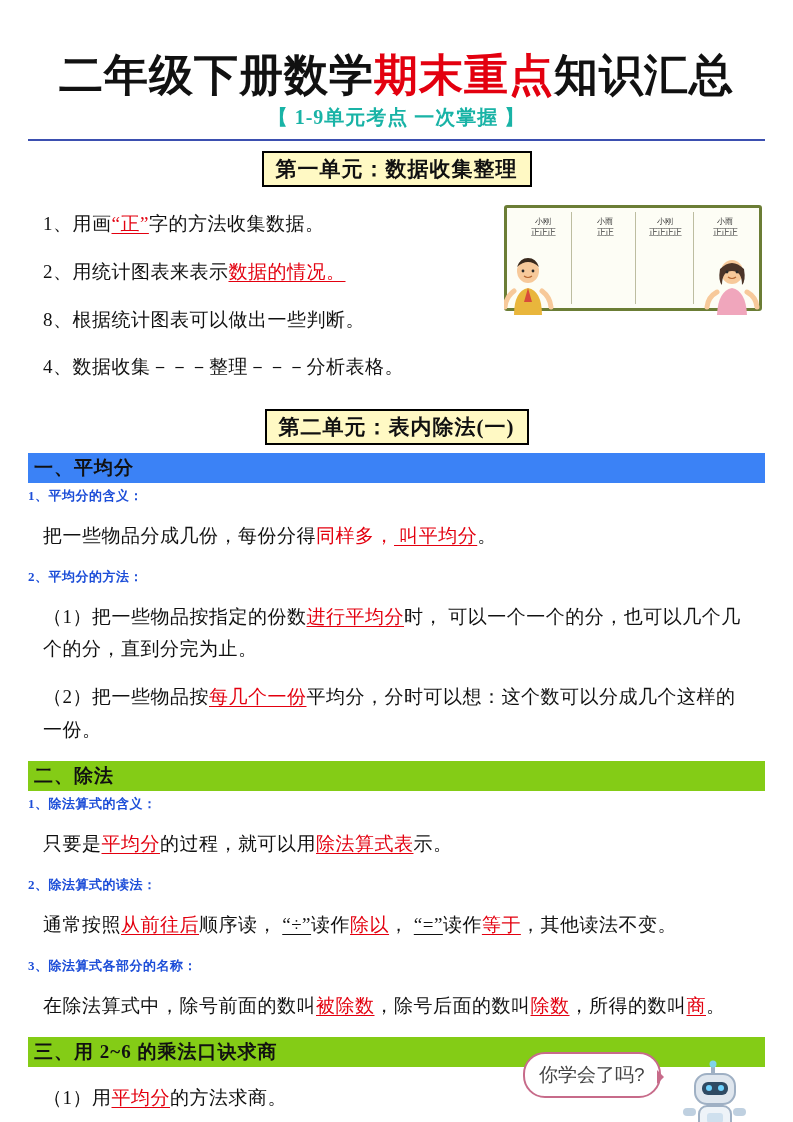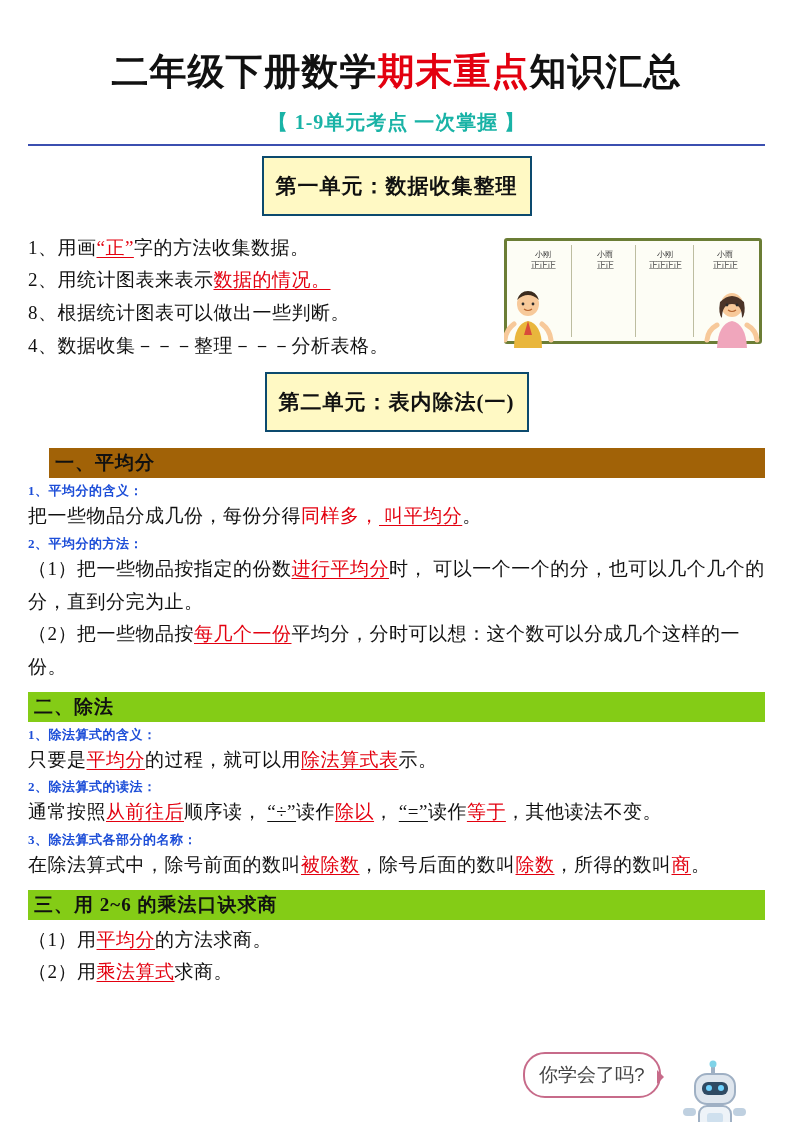--- a/index.html
+++ b/index.html
@@ -13,86 +13,86 @@
   }
   .page{
     position:relative;
     width:793px;height:1122px;
     padding:0 28px;
     box-sizing:border-box;
   }
   
   .main-title{
     text-align:center;
-    font-size:37px;
+    font-size:44px;
     font-weight:bold;
     letter-spacing:1px;
     margin-top:52px;
     line-height:1.1;
     white-space:nowrap;
   }
   .main-title .red{color:#e3000f;}
   .sub-title{
     text-align:center;
     color:#19b3a6;
     font-size:20px;
     font-weight:bold;
-    margin-top:16px;
+    margin-top:4px;
     letter-spacing:1px;
   }
   .rule{
     border-bottom:2px solid #3b4fb0;
     margin-top:8px;
   }
   
   .unit-banner{
     display:block;
-    margin:10px auto 16px auto;
+    margin:10px auto 6px auto;
     text-align:center;
     font-size:21px;
     font-weight:bold;
-    border:2px solid #0c4a6e;
+    border:2px solid #000000;
     background:#fff9c4;
-    padding:14px 12px;
+    padding:2px 12px;
     width:fit-content;
     letter-spacing:1px;
   }
   
   .line{
     font-size:19px;
     line-height:1.72;
-    margin:0;
+    margin:15px;
     letter-spacing:0.5px;
   }
   .red{color:#e3000f;}
   .u-red{color:#e3000f;text-decoration:underline;text-underline-offset:3px;}
   .u-black{text-decoration:underline;text-underline-offset:3px;}
   
   .sec-head{
     font-size:19px;
     font-weight:bold;
     padding:2px 6px;
     margin:8px 0 4px 0;
     letter-spacing:1px;
   }
-  .sec-green{background:#a16207;margin-left:21px;}
+  .sec-green{background:#3b82f6;}
   .sec-yellow{background:#84cc16;}
   .sub-head{
     font-size:13px;
     color:#1d4ed8;
     font-weight:bold;
     margin:2px 0 0 0;
     letter-spacing:0.5px;
   }
   
   .unit1-row{display:flex;align-items:flex-start;}
   .unit1-text{flex:0 0 470px;}
   .board-wrap{
     flex:1 1 auto;
-    margin-top:6px;
+    margin-top:12px;
     margin-left:6px;
     position:relative;
   }
   .board{
     position:relative;
     width:258px;height:106px;
     background:#fdfdf5;
     border:3px solid #6b7d35;
     border-radius:3px;
     box-sizing:border-box;

